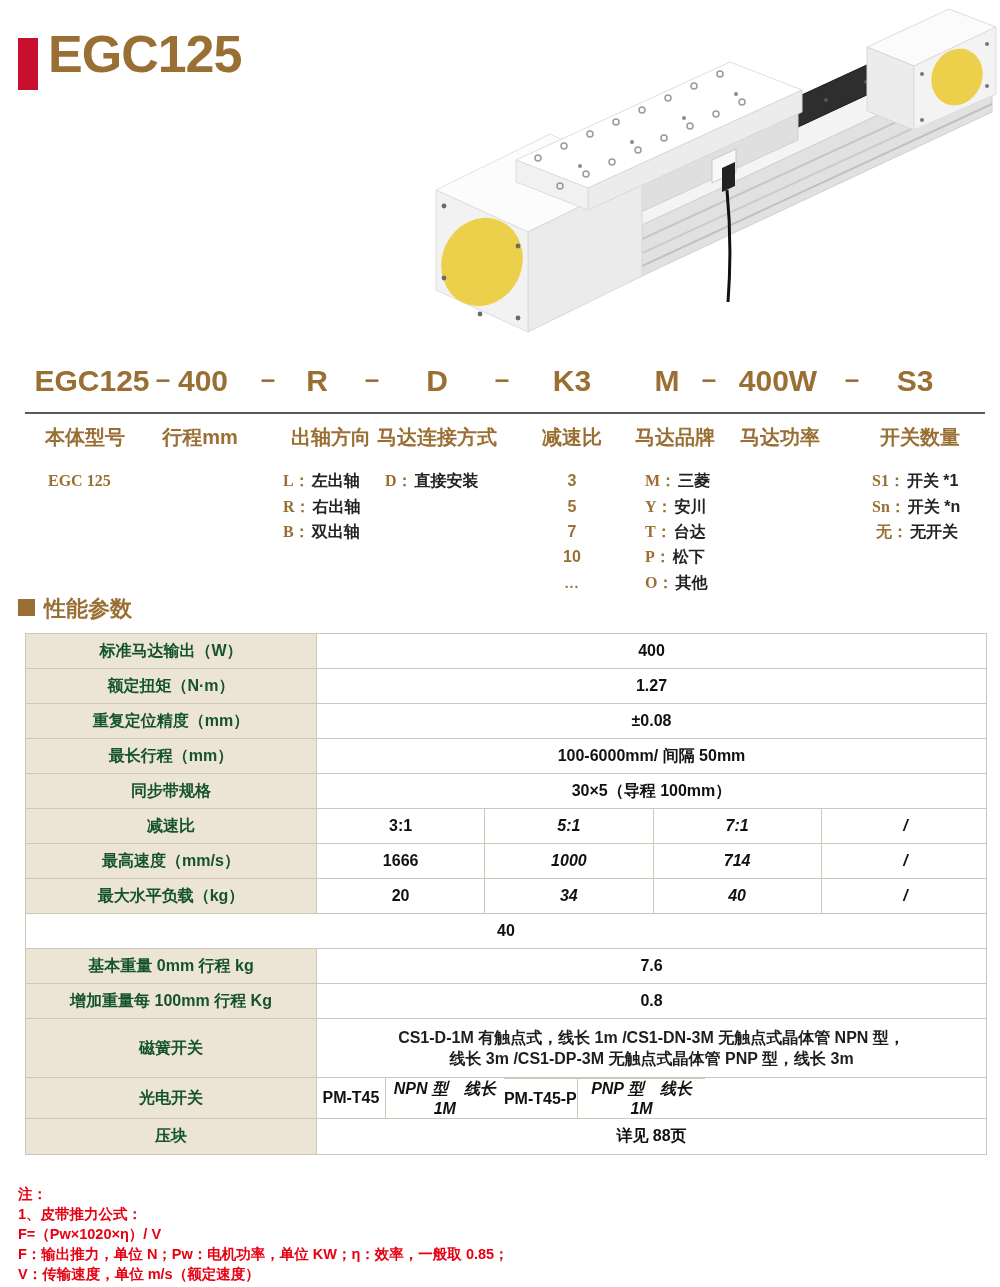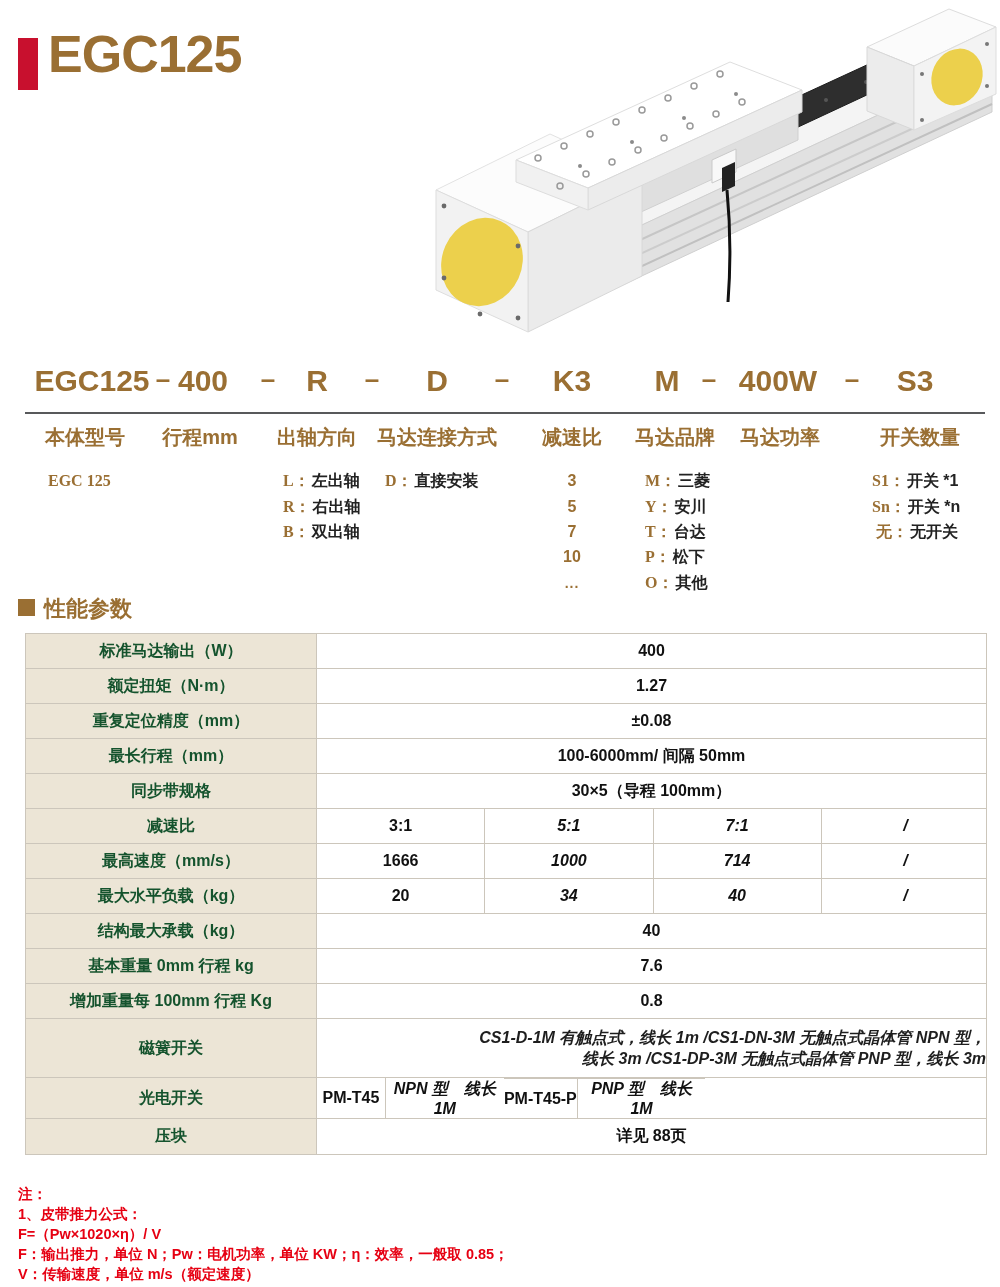--- a/index.html
+++ b/index.html
@@ -42,21 +42,21 @@
     display:flex;align-items:center;justify-content:center;text-align:center;
     border-right:1px solid var(--table_border,#ccc6bb);color:#14532d;
   }
   .pvals{flex:1;display:flex;}
   .pcell{display:flex;align-items:center;justify-content:center;text-align:center;color:#111;}
   .pcell + .pcell{border-left:1px solid var(--table_border,#ccc6bb);font-style:italic;}
   .h34 .pcell,.h34 .plabel{min-height:34px;}
   .h58 .pcell,.h58 .plabel{min-height:58px;}
   .c25{flex:0 0 25%;}
   .c100{flex:1;}
-  .reed-val{flex:1;display:flex;flex-direction:column;align-items:flex-end;justify-content:center;line-height:21px;font-style:italic;}
+  .reed-val{flex:1;display:flex;flex-direction:column;align-items:center;justify-content:center;line-height:21px;}
   .photo-stack{flex:1;display:flex;flex-direction:row;}
   .photo-sub{display:flex;min-height:33px;}
   .photo-sub + .photo-sub{border-top:1px solid var(--table_border,#ccc6bb);}
   .c36{flex:0 0 36.3%;}
   .c64{flex:1;}
   .h35 .pcell,.h35 .plabel{min-height:35px;}
   
   .notes{position:absolute;left:18px;top:1184px;font-size:14.5px;font-weight:700;
     color:var(--note_red,#e60012);line-height:20px;white-space:nowrap;}
 </style>
@@ -149,21 +149,21 @@
     <span class="seg" style="left:667px">M</span>
     <span class="dash" style="left:709px">–</span>
     <span class="seg" style="left:778px">400W</span>
     <span class="dash" style="left:852px">–</span>
     <span class="seg" style="left:915px">S3</span>
 
     <div class="code-hr"></div>
 
     <span class="colhead" style="left:85px">本体型号</span>
     <span class="colhead" style="left:200px">行程mm</span>
-    <span class="colhead" style="left:317px">出轴方向</span>
+    <span class="colhead" style="left:331px">出轴方向</span>
     <span class="colhead" style="left:437px">马达连接方式</span>
     <span class="colhead" style="left:572px">减速比</span>
     <span class="colhead" style="left:675px">马达品牌</span>
     <span class="colhead" style="left:780px">马达功率</span>
     <span class="colhead" style="left:920px">开关数量</span>
 
     <div class="opt" style="left:48px;top:112px">
       <span class="k">EGC 125</span>
     </div>
 
@@ -271,21 +271,20 @@
     <div class="prow h34">
       <div class="plabel">最大水平负载（kg）</div>
       <div class="pvals">
         <div class="pcell c25">20</div>
         <div class="pcell c25">34</div>
         <div class="pcell c25">40</div>
         <div class="pcell c25">/</div>
       </div>
     </div>
     <div class="prow h34">
-      <div class="plabel">结构最大承载（kg）</div>
       <div class="pvals">
           <div class="pcell c100">40</div>
         </div>
     </div>
     <div class="prow h34">
       <div class="plabel">基本重量 0mm 行程 kg</div>
       <div class="pvals">
           <div class="pcell c100">7.6</div>
         </div>
     </div>

